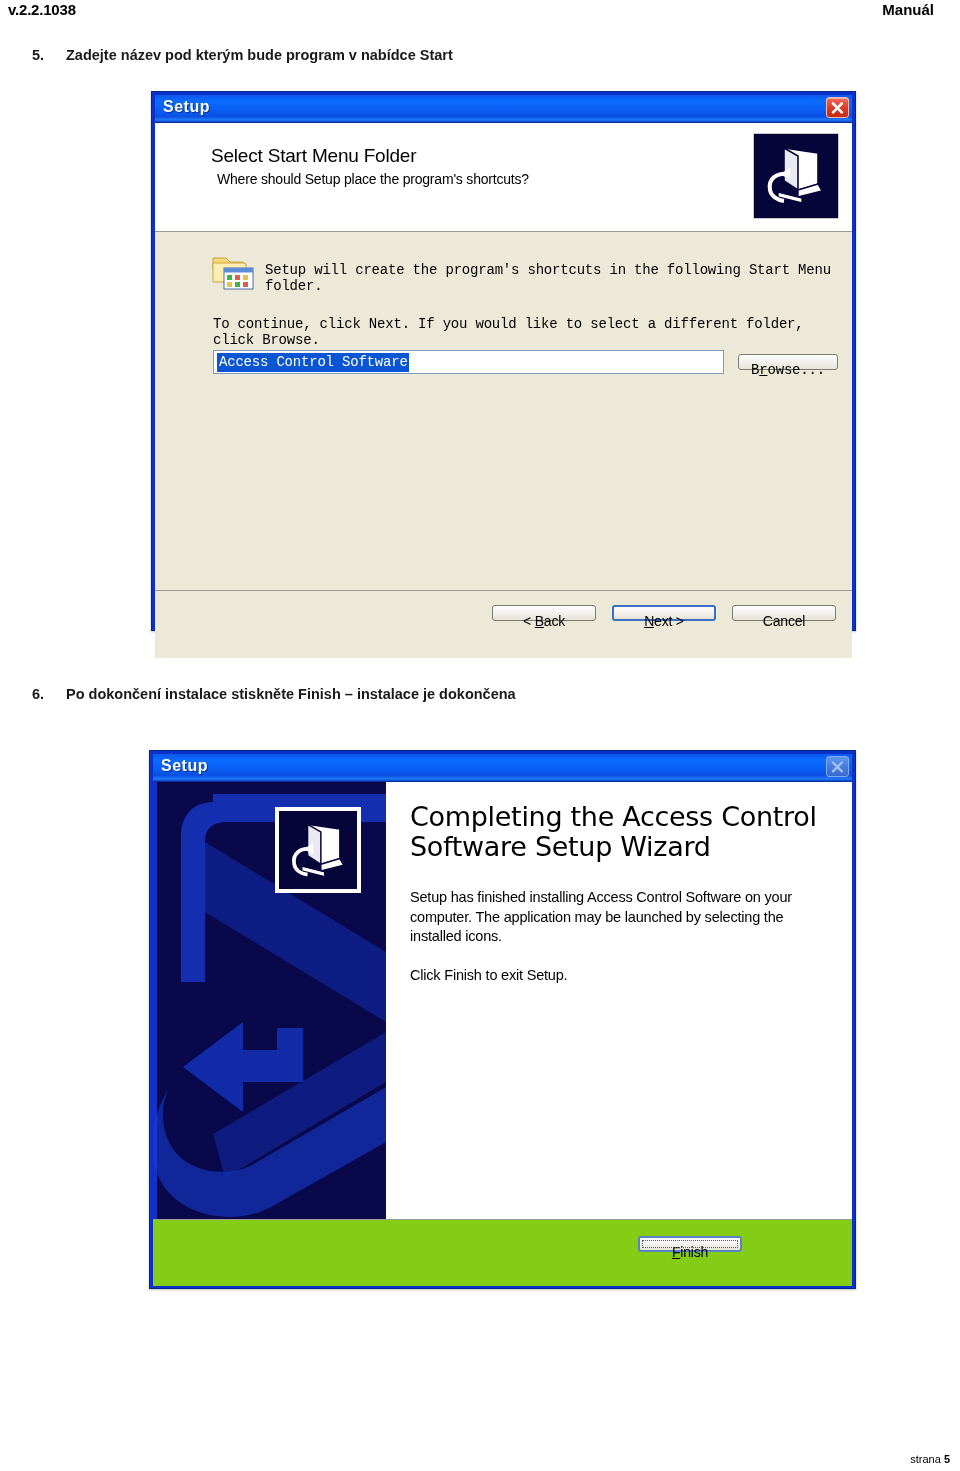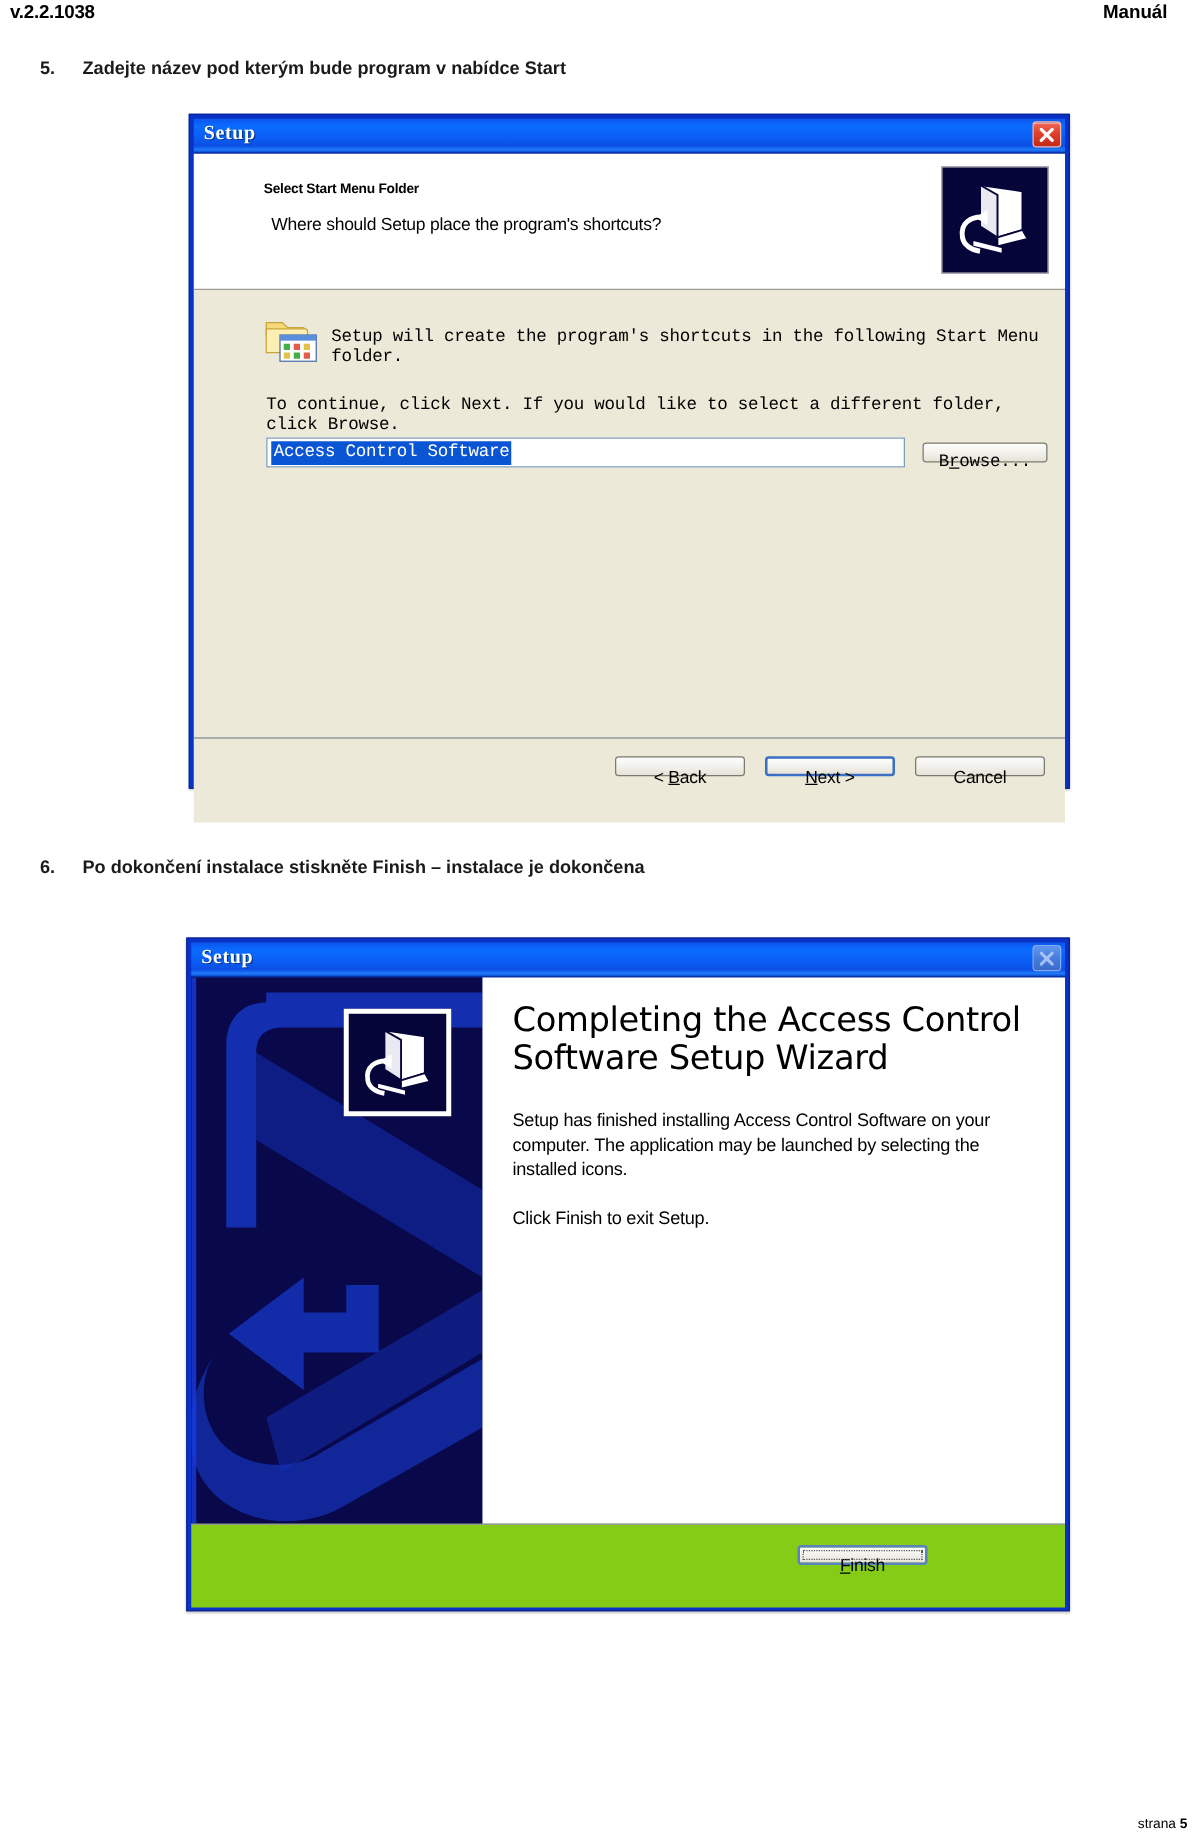--- a/index.html
+++ b/index.html
@@ -78,21 +78,21 @@
         #1157e8 0%, #0a5df7 8%, #0b6cff 22%,
         #0a5ef5 55%, #0b4fe4 80%, #1f7bfb 92%, #0b45c8 100%);
     border-bottom: 1px solid #0b2f9c;
   }
   .titlebar .ttl {
     position: absolute;
     left: 8px; top: 3px;
     font-size: 16px;
     font-weight: bold;
     color: #ffffff;
-    font-family: Liberation Serif, serif;
+    font-family: Liberation Sans, sans-serif;
     letter-spacing: .5px;
     text-shadow: 1px 1px 0 rgba(0,0,0,.45);
   }
   .closebtn {
     position: absolute;
     right: 3px; top: 2px;
     width: 23px; height: 21px;
     border-radius: 3px;
     box-sizing: border-box;
   }
@@ -111,22 +111,22 @@
   
   .dlg-head {
     background: #ffffff;
     height: 108px;
     position: relative;
     border-bottom: 1px solid #9b9b93;
   }
   .dlg-head .h1 {
     position: absolute;
     left: 56px; top: 22px;
-    font-size: 11px;
-    font-weight: bold;
+    font-size: 19px;
+    font-weight: normal;
     color: #000;
     letter-spacing: -.2px;
   }
   .dlg-head .h2 {
     position: absolute;
     left: 62px; top: 48px;
     font-size: 14px;
     color: #000;
     letter-spacing: -.2px;
   }
@@ -228,21 +228,21 @@
     color: #ffffff;
     font-size: 14px;
     padding: 1px 1px 2px 2px;
     letter-spacing: -.2px;
   }
   .browse-btn { min-width: 100px; }
 
   
   .dlg2-body {
     display: flex;
-    background: #1d4ed8;
+    background: #737373;
   }
   .side-graphic {
     width: 233px;
     position: relative;
     background: #08084a;
     overflow: hidden;
     flex: none;
   }
   .side-graphic svg { position: absolute; left: 0; top: 0; }
   .side-icon {

